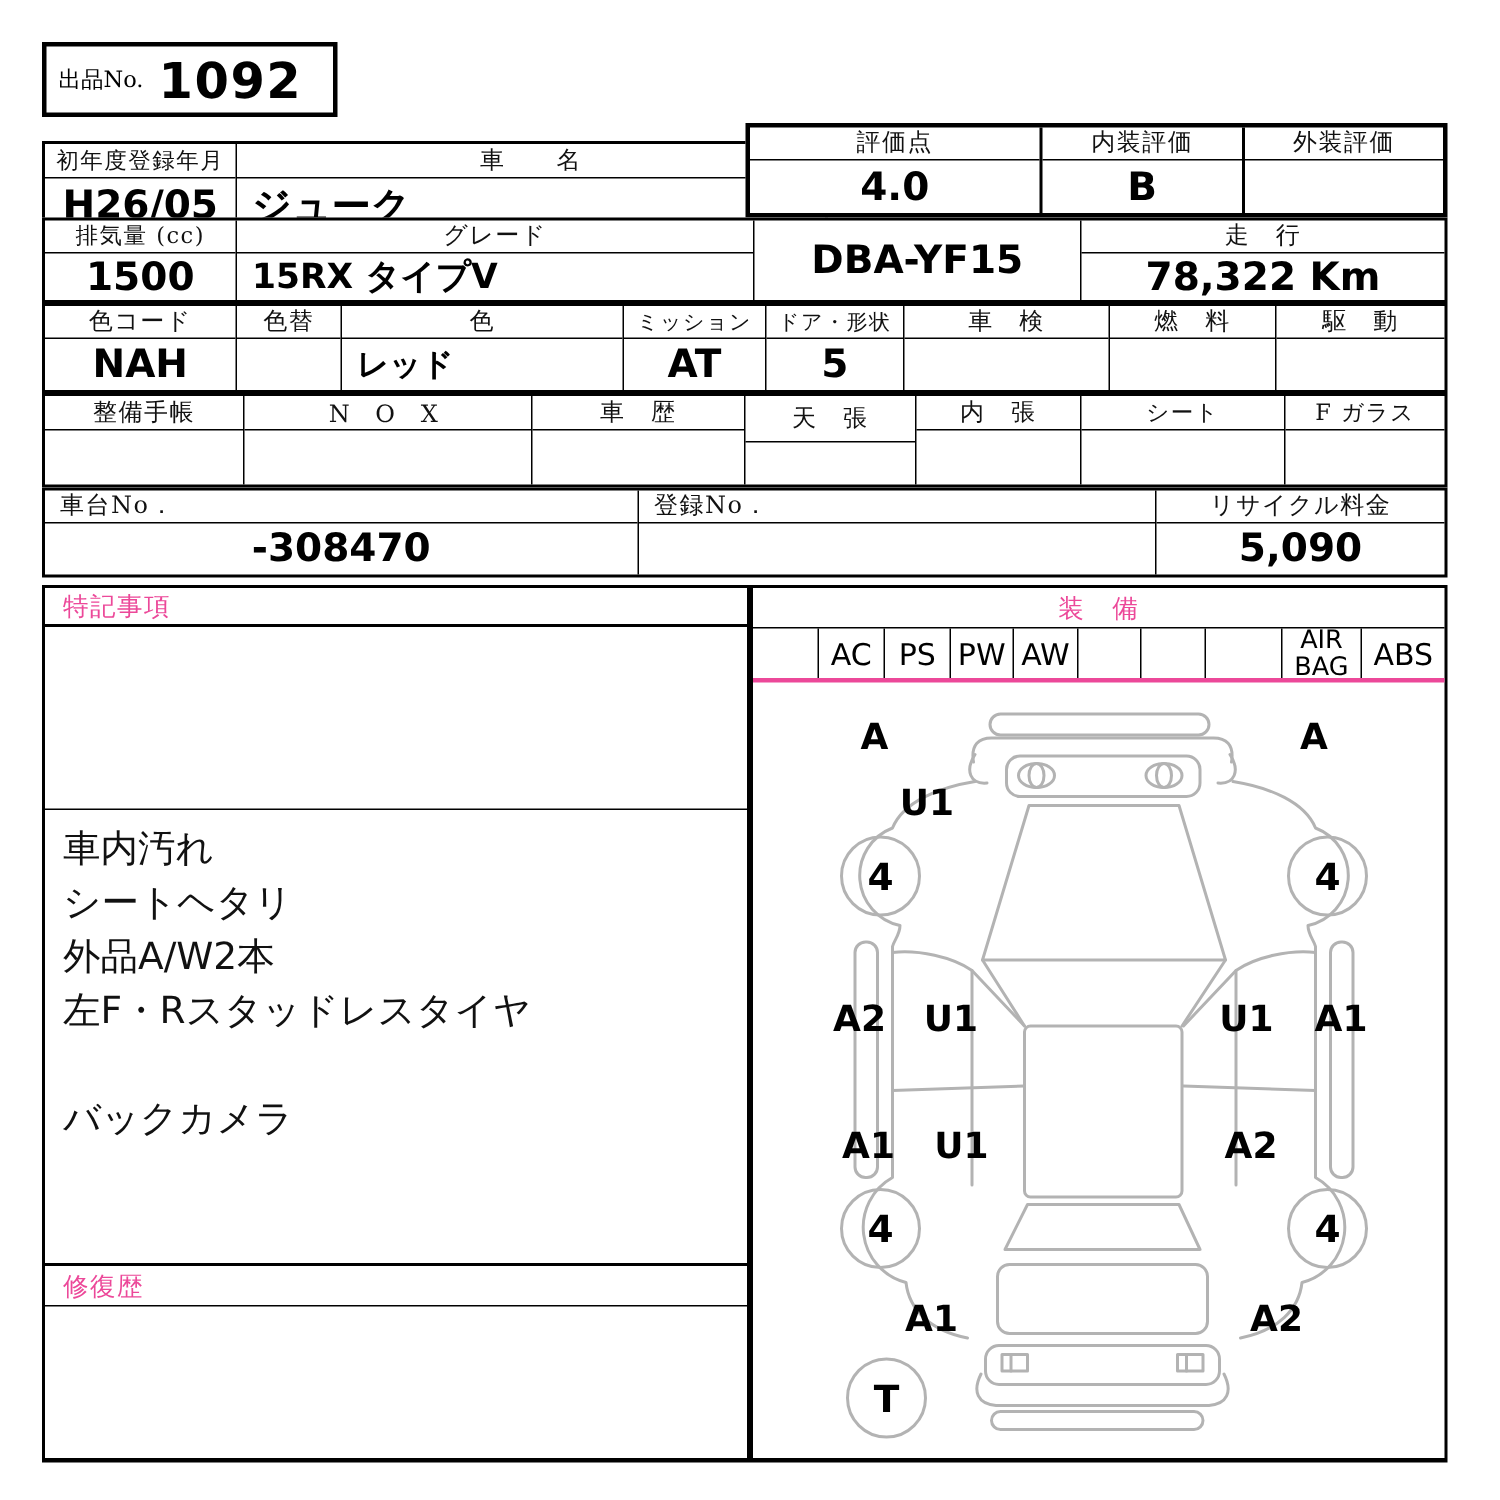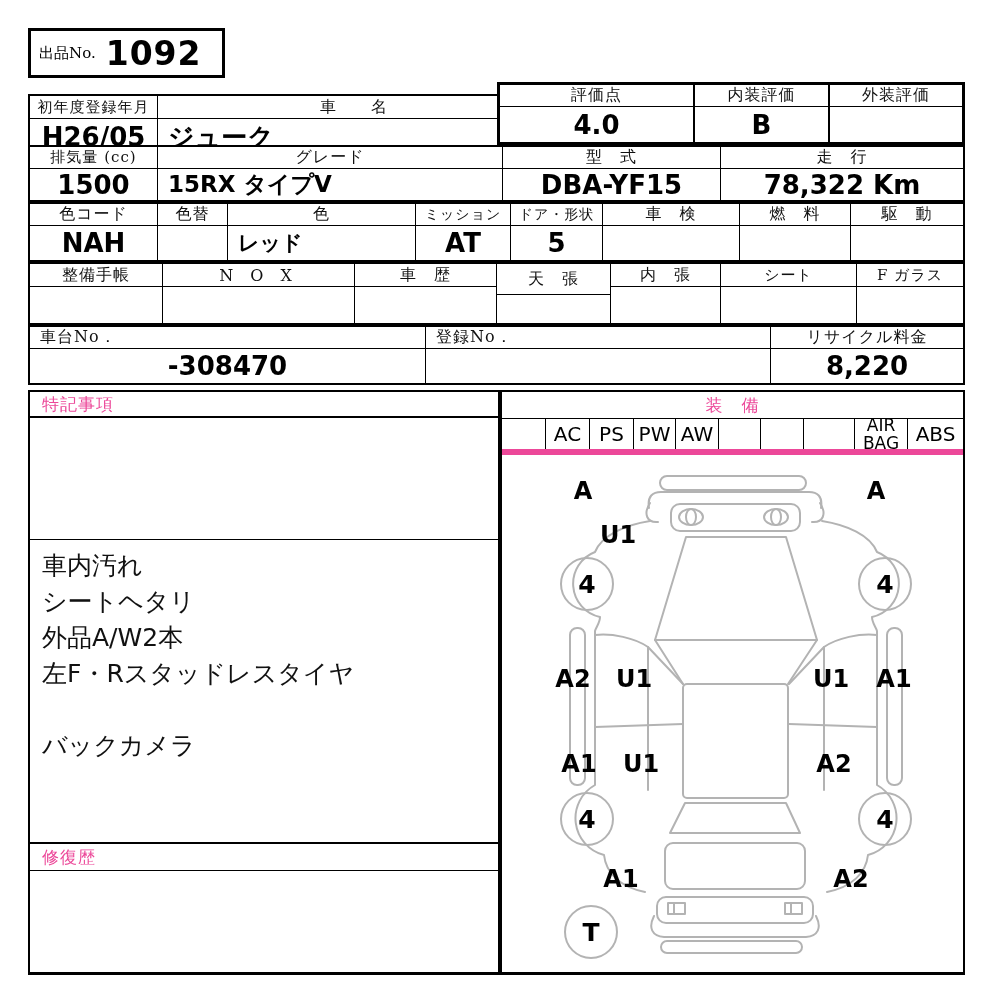--- a/index.html
+++ b/index.html
@@ -23,21 +23,21 @@
   .lot{position:absolute;left:28px;top:28px;width:197px;height:50px;box-sizing:border-box;
        border:3px solid #000;display:flex;align-items:center;background:#fff;}
   .lot .lbl{font-family:"DejaVu Serif","Liberation Serif",serif;font-size:15px;padding-left:8px;white-space:pre;}
   .lot .num{font-weight:700;font-size:33px;padding-left:10px;letter-spacing:1px;}
   
   .panel{position:absolute;box-sizing:border-box;border:2px solid #000;border-bottom-width:3px;background:#fff;}
   .sec-hd{font-family:"DejaVu Serif","Liberation Serif",serif;font-size:17px;color:#ec4899;
           display:flex;align-items:center;padding-left:12px;box-sizing:border-box;letter-spacing:1px;}
   .note-line{height:36px;font-size:25px;line-height:36px;white-space:pre;color:#111;}
   
-  .equip{display:flex;border-top:1px solid #000;border-bottom:6px solid #ec4899;box-sizing:border-box;}
+  .equip{display:flex;border-top:1px solid #000;border-bottom:3px solid #ec4899;box-sizing:border-box;}
   .eq{box-sizing:border-box;display:flex;align-items:center;justify-content:center;
       font-size:20px;white-space:pre-line;text-align:center;line-height:18px;}
   .eq + .eq{border-left:1px solid #000;}
   .eq.small{font-size:17px;}
   
   .diagram{position:absolute;left:500px;top:455px;width:465px;height:520px;}
   .dmg{position:absolute;transform:translate(-50%,-50%);font-weight:700;font-size:24px;
        font-family:"DejaVu Sans","Liberation Sans",sans-serif;color:#000;white-space:pre;}
   .circ{position:absolute;width:54px;height:54px;border:2px solid #b3b3b3;border-radius:50%;
         transform:translate(-50%,-50%);display:flex;align-items:center;justify-content:center;
@@ -82,21 +82,20 @@
   <div class="blk" style="left:28px;top:145px;width:937px;height:57px;">
     <div class="col" style="width:127px;">
       <div class="hd" style="height:22px;font-size:15px;">排気量 (cc)</div>
       <div class="vl">1500</div>
     </div>
     <div class="col" style="width:345px;">
       <div class="hd" style="height:22px;">グレード</div>
       <div class="vl lpad f23">15RX タイプV</div>
     </div>
     <div class="col" style="width:218px;">
-      <div class="hd" style="height:22px;">型　式</div>
       <div class="vl">DBA-YF15</div>
     </div>
     <div class="col" style="flex:1;">
       <div class="hd" style="height:22px;">走　行</div>
       <div class="vl">78,322 Km</div>
     </div>
   </div>
 
   <div class="blk" style="left:28px;top:202px;width:937px;height:60px;">
     <div class="col" style="width:127px;">
@@ -168,21 +167,21 @@
     <div class="col" style="width:395px;">
       <div class="hd lpad" style="height:22px;">車台No．</div>
       <div class="vl">-308470</div>
     </div>
     <div class="col" style="width:345px;">
       <div class="hd lpad" style="height:22px;">登録No．</div>
       <div class="vl"></div>
     </div>
     <div class="col" style="flex:1;">
       <div class="hd" style="height:22px;">リサイクル料金</div>
-      <div class="vl">8,220</div>
+      <div class="vl">5,090</div>
     </div>
   </div>
 
   <div class="panel" style="left:28px;top:390px;width:472px;height:585px;">
     <div class="sec-hd" style="height:26px;border-bottom:2px solid #000;">特記事項</div>
     <div style="height:122px;border-bottom:1px solid #000;box-sizing:border-box;"></div>
     <div style="height:302px;box-sizing:border-box;padding:8px 0 0 12px;">
       <div class="note-line">車内汚れ</div>
       <div class="note-line">シートヘタリ</div>
       <div class="note-line">外品A/W2本</div>

